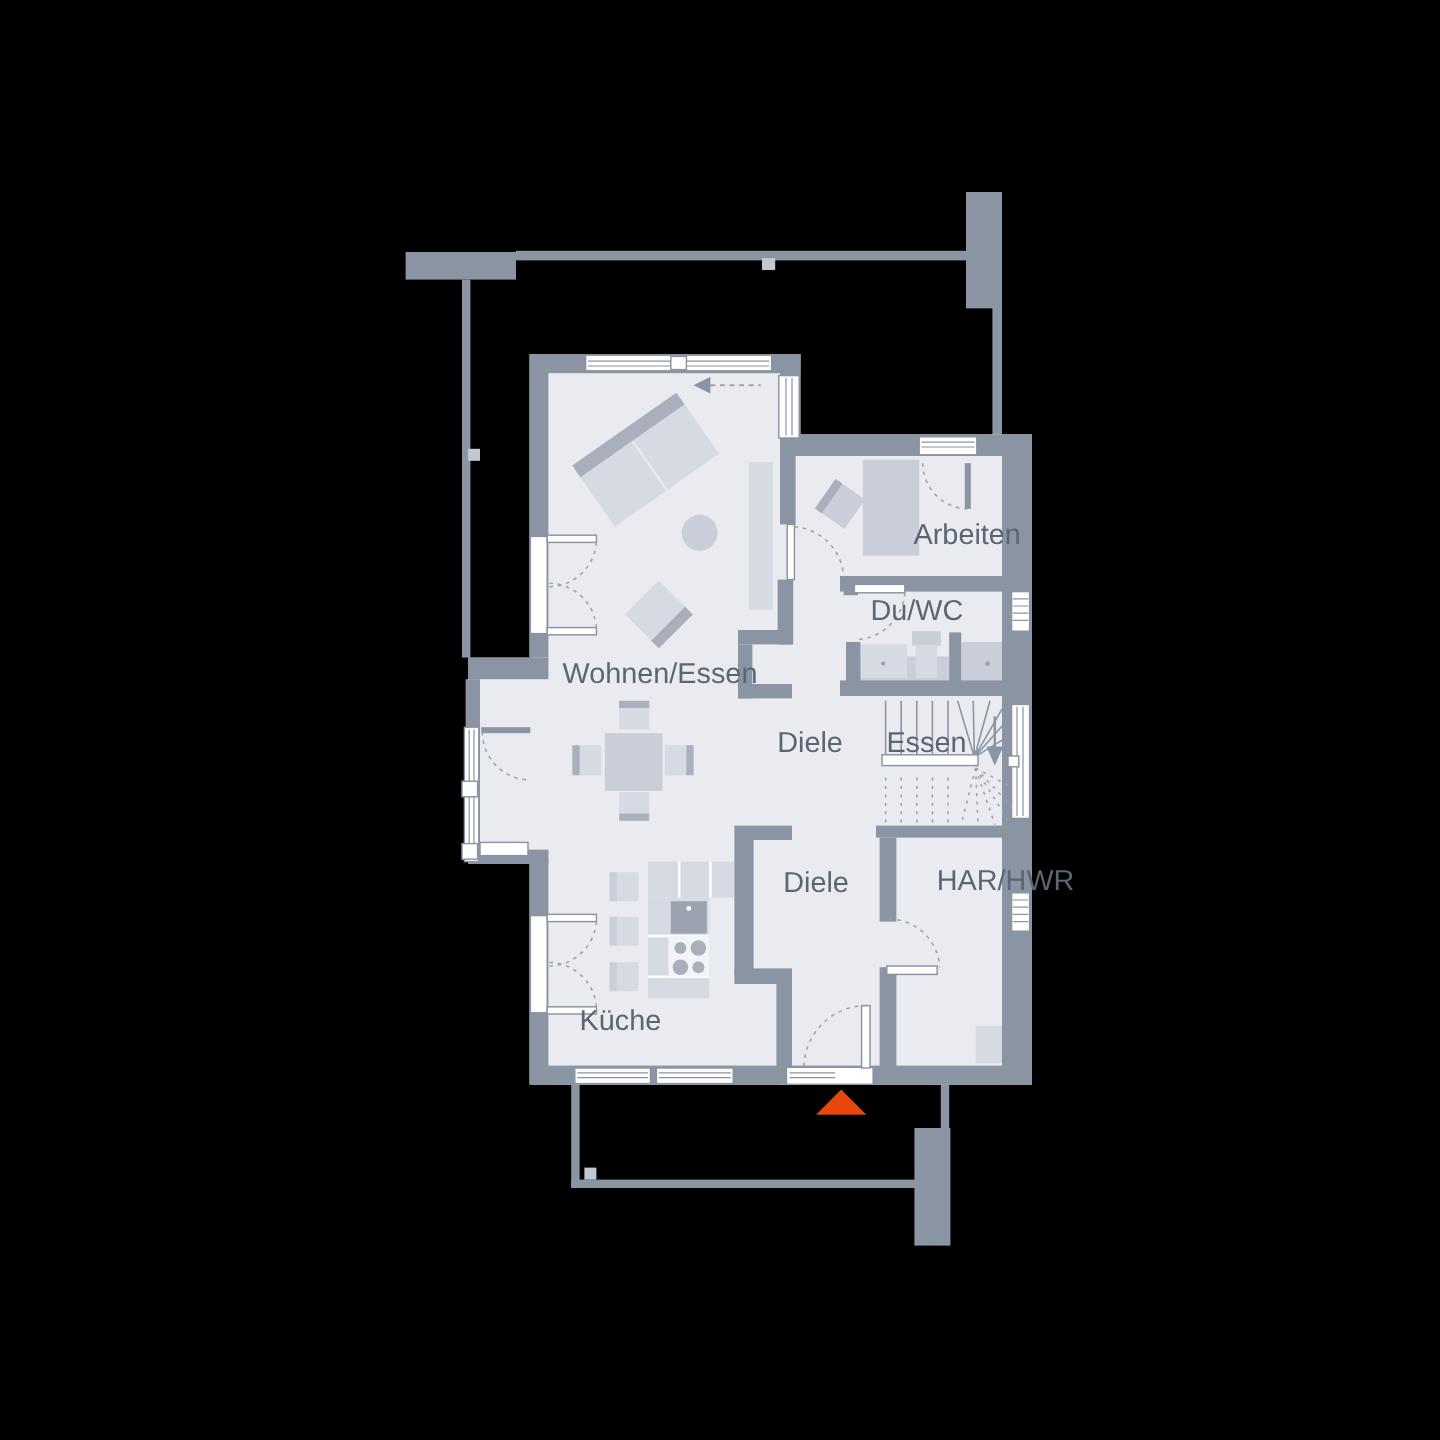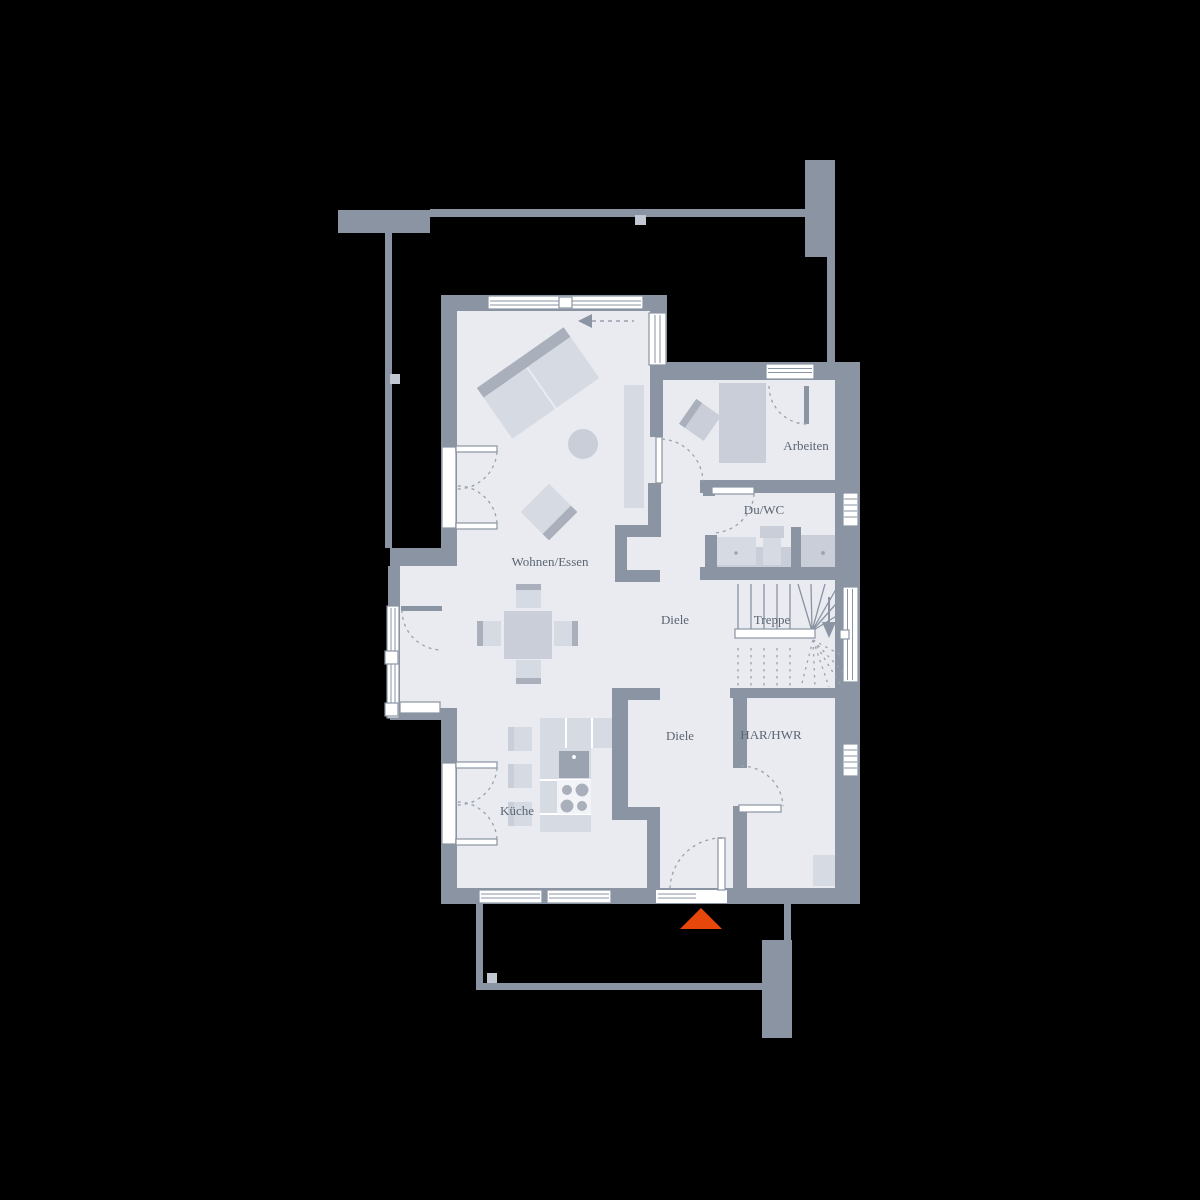--- a/index.html
+++ b/index.html
@@ -8,24 +8,23 @@
     width:1200px;height:1200px;
     background:var(--background,#000);
     font-family:"Liberation Sans", sans-serif;
     overflow:hidden;
   }
   .stage svg{position:absolute;left:0;top:0;}
   .room-label{
     position:absolute;
     transform:translate(-50%,-50%);
     color:var(--label-text,#5C6673);
-    font-size:13px;
+    font-size:24px;
     white-space:nowrap;
     letter-spacing:0px;
-    font-family:Liberation Serif, serif;
   }
   
   .wall{fill:var(--wall,#8A94A2);}
   .floor{fill:var(--floor,#E9EBF0);}
   .marker{fill:var(--marker-light,#C2C8D1);}
   .white{fill:var(--window-white,#FFFFFF);}
   .flight{fill:var(--furniture-light,#D6DAE2);}
   .fmed{fill:var(--furniture-medium,#C9CED8);}
   .fdark{fill:var(--furniture-dark,#A9B0BC);}
   .fixdark{fill:var(--fixture-dark,#9BA3B1);}
@@ -257,21 +256,21 @@
   <g>
     <path class="slidearrow" d="M592 321 H634"></path>
     <polygon class="arrowfill" points="578,321 592,314 592,328"></polygon>
   </g>
 
   <polygon class="orange" points="701,908 722,929 680,929"></polygon>
 
 </svg>
 
 <div class="room-label" style="left:550px;top:562px;text-align:center;">Wohnen/Essen</div>
-<div class="room-label" style="left:517px;top:811px;">Küche</div>
+<div class="room-label" style="left:517px;top:851px;">Küche</div>
 <div class="room-label" style="left:675px;top:620px;">Diele</div>
-<div class="room-label" style="left:772px;top:620px;">Treppe</div>
+<div class="room-label" style="left:772px;top:620px;">Essen</div>
 <div class="room-label" style="left:680px;top:736px;">Diele</div>
-<div class="room-label" style="left:771px;top:735px;">HAR/HWR</div>
+<div class="room-label" style="left:838px;top:735px;">HAR/HWR</div>
 <div class="room-label" style="left:806px;top:446px;">Arbeiten</div>
 <div class="room-label" style="left:764px;top:510px;">Du/WC</div>
 
 </div>
 
 </body></html>

